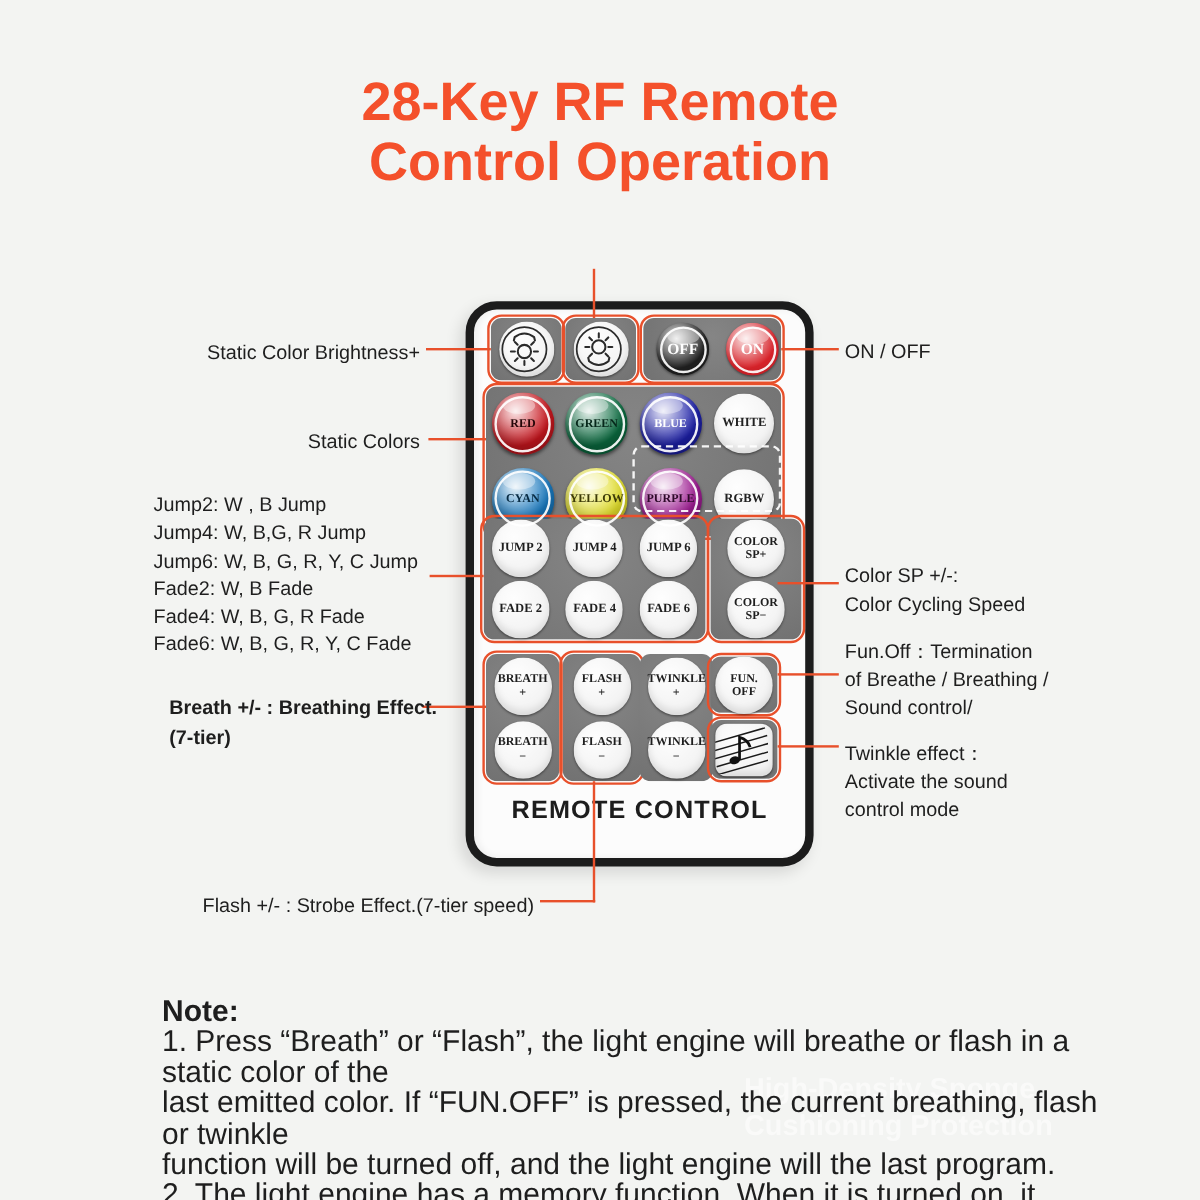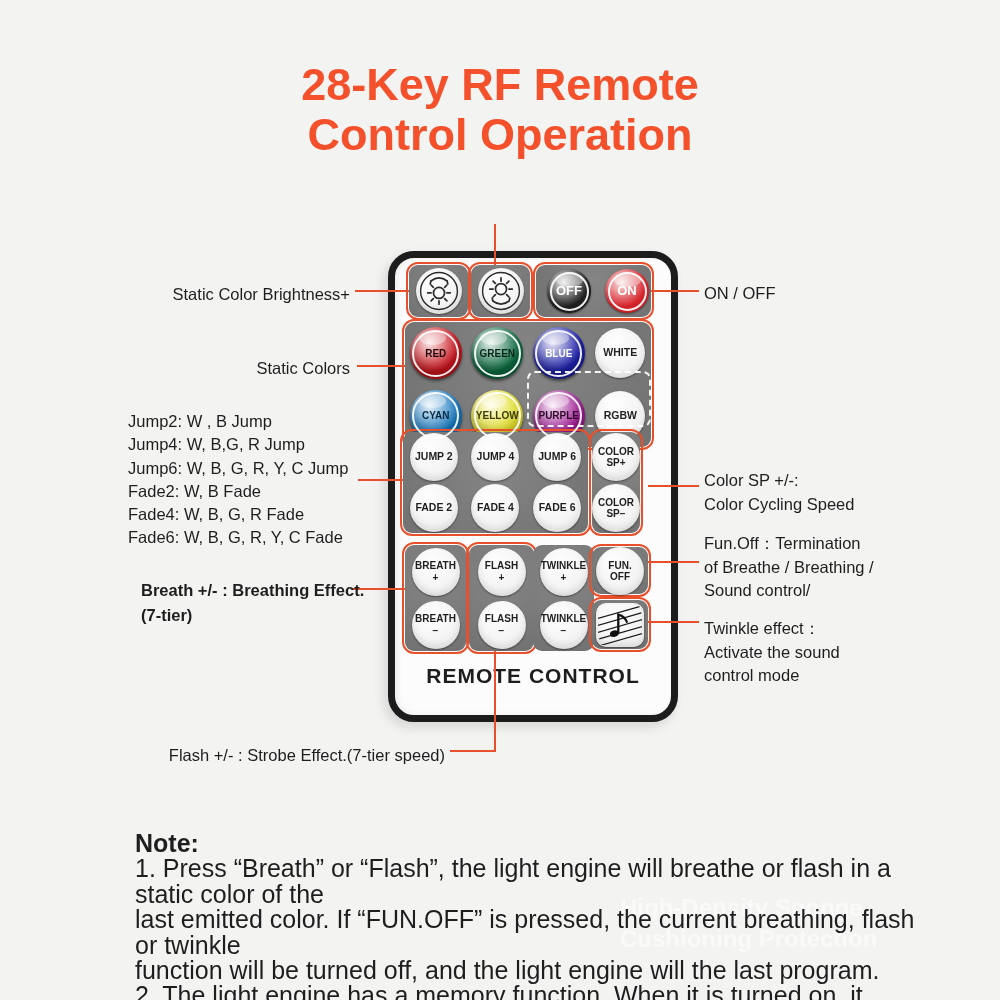--- a/index.html
+++ b/index.html
@@ -13,25 +13,25 @@
   
   .remote{position:absolute;left:388px;top:251px;width:276px;height:457px;background:#fcfcfc;
           border:7px solid #1c1c1c;border-radius:26px;z-index:1;
           box-shadow:-4px 5px 12px rgba(0,0,0,0.12), inset 3px 0 6px rgba(0,0,0,0.06);}
   .panel{position:absolute;background:#7b7b7b;border-radius:9px;
          background-image:radial-gradient(circle at 50% 30%,rgba(255,255,255,.08),rgba(0,0,0,.08));}
   .panel.hl{outline:2px solid #E8502B;outline-offset:1px;}
   .grid{display:grid;place-items:center;}
 
   
-  .key{border-radius:50%;display:flex;flex-direction:column;align-items:center;justify-content:center;
+  .key{border-radius:50%;display:flex;flex-direction:column;justify-content:center;
        text-align:center;font-weight:bold;color:#1e1e1e;position:relative;
        background-color:#f4f4f4;
        background-image:radial-gradient(circle at 38% 30%,rgba(255,255,255,.9),rgba(255,255,255,0) 60%);
-       box-shadow:0 1px 2px rgba(0,0,0,.45), inset 0 -4px 6px rgba(0,0,0,.10);}
+       box-shadow:0 1px 2px rgba(0,0,0,.45), inset 0 -4px 6px rgba(0,0,0,.10);font-family:Liberation Serif, serif;}
   .key span{position:relative;z-index:2;line-height:1.12;}
   .key.small{width:46px;height:46px;}
   .key.power{width:44px;height:44px;font-size:13px;}
   .key.colored{width:52px;height:52px;font-size:10px;
        box-shadow:0 2px 3px rgba(0,0,0,.5), inset 0 -9px 12px rgba(0,0,0,.30);}
   .key.whitekey{width:50px;height:50px;font-size:10.5px;}
   .key.mode{width:48px;height:48px;font-size:10.5px;}
   .key.twoline{font-size:10px;}
   .ring::after{content:"";position:absolute;inset:2.5px;border:2px solid rgba(255,255,255,.92);
        border-radius:50%;z-index:1;}
@@ -147,21 +147,21 @@
           <span>FADE 2</span>
         </div>
       <div class="key mode">
           <span>FADE 4</span>
         </div>
       <div class="key mode">
           <span>FADE 6</span>
         </div>
     </div>
 
-    <div class="panel hl grid" style="left:197px;top:174px;width:48px;height:101px;grid-template-rows:1fr 1fr;">
+    <div class="panel hl grid" style="left:197px;top:174px;width:76px;height:101px;grid-template-rows:1fr 1fr;">
       <div class="key mode twoline">
         <span>COLOR</span>
         <span>SP+</span>
       </div>
       <div class="key mode twoline">
         <span>COLOR</span>
         <span>SP−</span>
       </div>
     </div>
 

